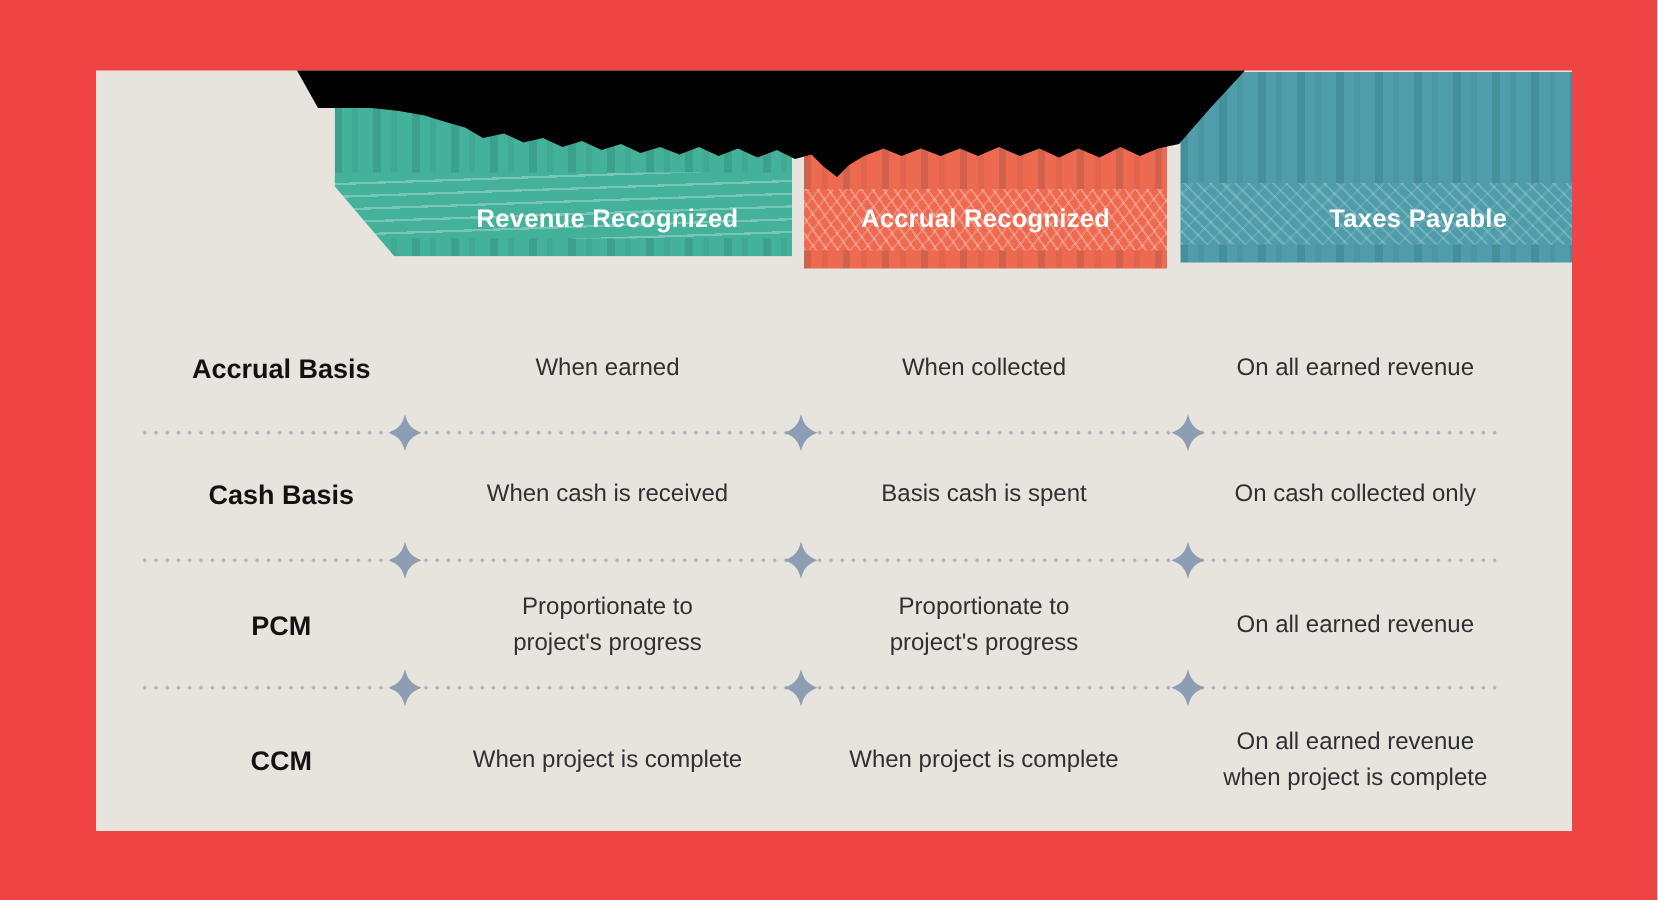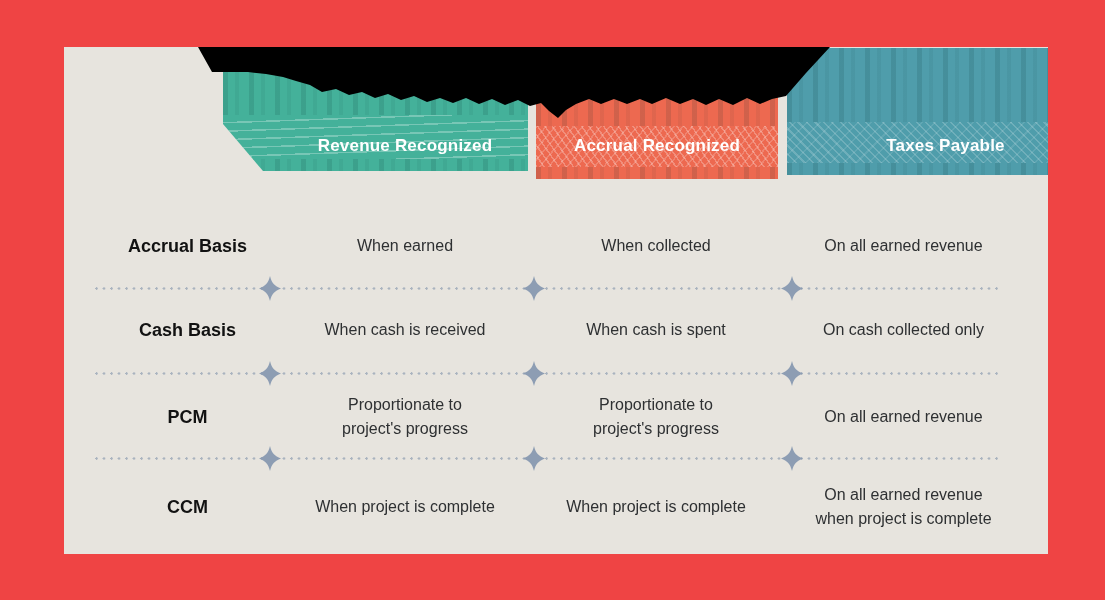--- a/index.html
+++ b/index.html
@@ -94,21 +94,21 @@
 
   <div class="row r1">
     <div class="cell lab">Accrual Basis</div>
     <div class="cell c1">When earned</div>
     <div class="cell c2">When collected</div>
     <div class="cell c3">On all earned revenue</div>
   </div>
   <div class="row r2">
     <div class="cell lab">Cash Basis</div>
     <div class="cell c1">When cash is received</div>
-    <div class="cell c2">When cash is spent</div>
+    <div class="cell c2">Basis cash is spent</div>
     <div class="cell c3">On cash collected only</div>
   </div>
   <div class="row r3">
     <div class="cell lab">PCM</div>
     <div class="cell c1">Proportionate to
 project's progress</div>
     <div class="cell c2">Proportionate to
 project's progress</div>
     <div class="cell c3">On all earned revenue</div>
   </div>

